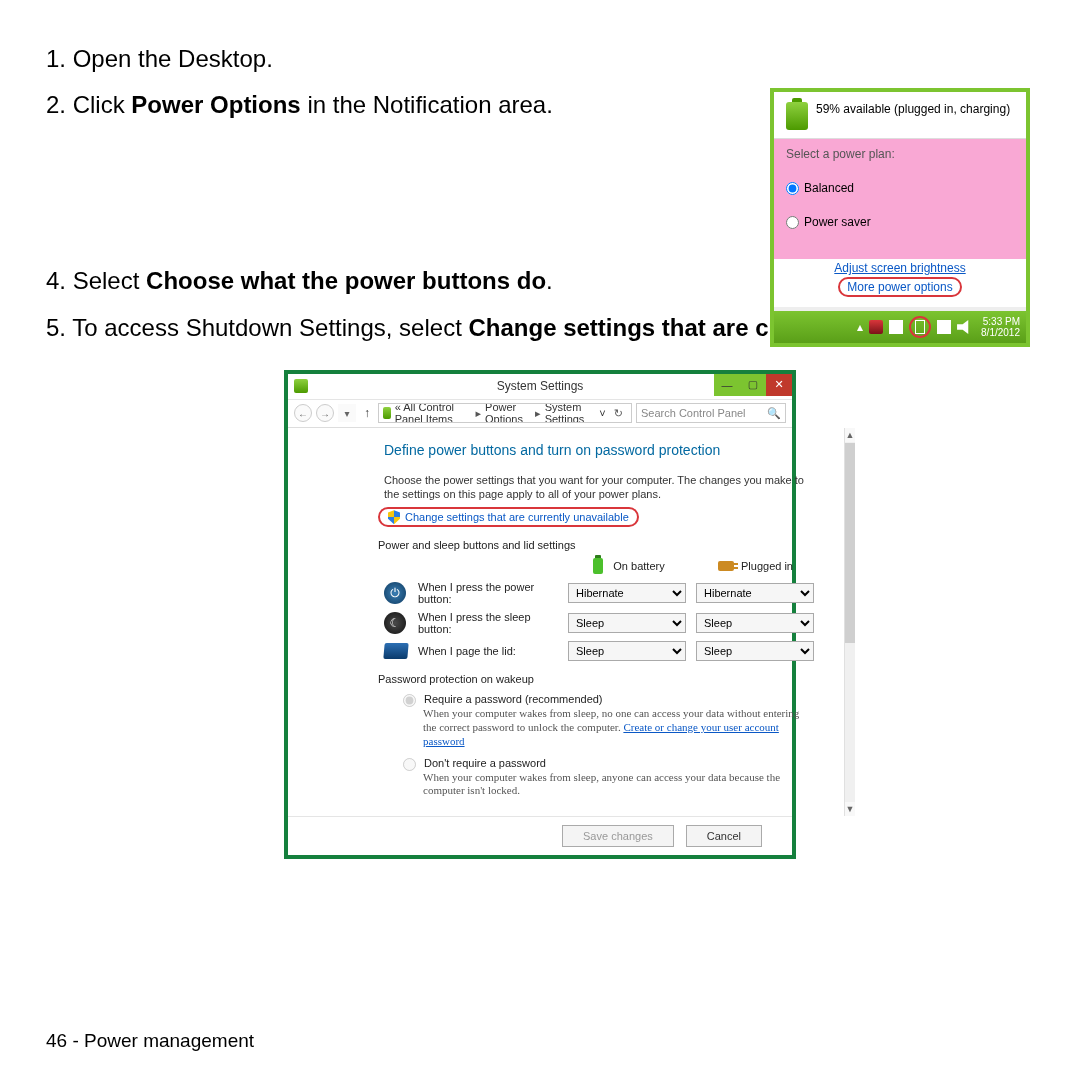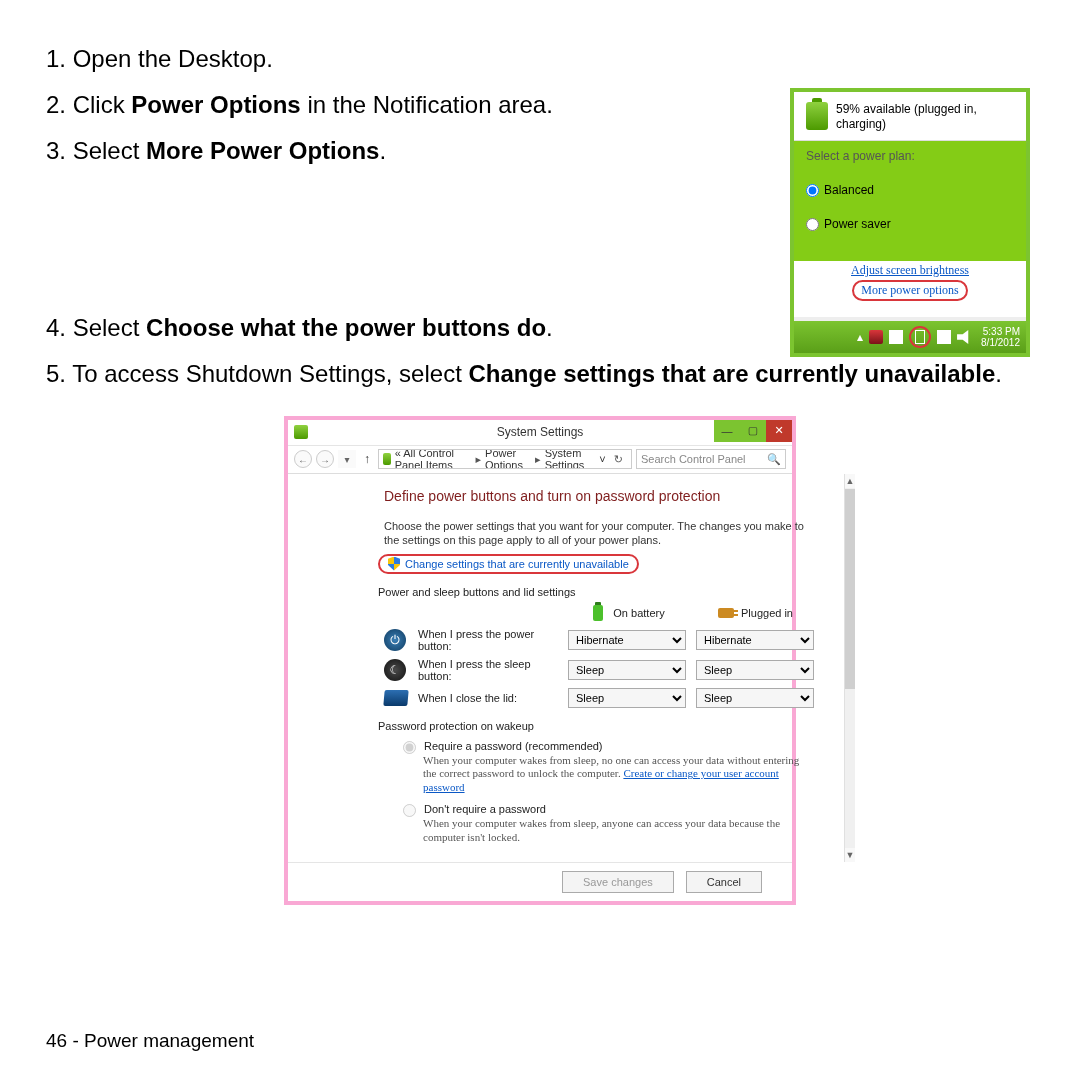--- a/index.html
+++ b/index.html
@@ -17,45 +17,45 @@
   .step { margin-bottom: 9px; }
   .bold { font-weight: bold; }
   .justify { text-align: justify; }
   .bold-inline { font-weight: bold; }
 
   
   .popup {
     position: absolute;
     top: 88px;
     right: 50px;
-    width: 240px;
+    width: 260px;
     border: 4px solid #7cc430;
     background: #fff;
     font-size: 12px;
     color: #000;
     font-family: "Segoe UI", Arial, sans-serif;
   }
   .popup-top { padding: 10px 12px 8px; display: flex; align-items: flex-start; gap: 8px; }
   .battery-icon-big {
     width: 22px; height: 28px;
     background: linear-gradient(#8fd13f, #4c9a00);
     border-radius: 3px;
     position: relative;
     flex-shrink: 0;
   }
   .battery-icon-big::before {
     content:""; position:absolute; top:-4px; left:6px; width:10px; height:4px;
     background:#4c9a00; border-radius:2px 2px 0 0;
   }
   .popup-status { font-size: 12px; line-height: 1.25; }
-  .popup-plans { border-top: 1px solid #ddd; padding: 8px 12px 10px; background:#84cc16; }
+  .popup-plans { border-top: 1px solid #ddd; padding: 8px 12px 10px; background:#f9a8d4; }
   .popup-plans-title { color:#555; margin-bottom:6px; }
   .plan-opt { display:flex; align-items:center; gap:5px; margin:20px 0; }
   .plan-opt input { margin:0; }
-  .popup-links { padding: 0 12px 16px; text-align:center; background:#fff;font-family:Liberation Serif, serif; }
+  .popup-links { padding: 0 12px 10px; text-align:center; background:#fff; }
   .link-blue { color:#0a58c6; text-decoration:underline; font-size:12px; display:block; margin:2px 0; }
   .more-link-wrap {
     display:inline-block; border:2px solid #d9363b; border-radius:11px; padding:1px 7px;
   }
   .more-link-wrap .link-blue { text-decoration:none; margin:0; }
   .taskbar {
     height: 32px;
     background: linear-gradient(#7cc430, #5a9f18);
     display:flex; align-items:center; justify-content:flex-end;
     padding: 0 6px; gap:6px; color:#fff; font-size:10px;
@@ -67,21 +67,21 @@
     display:flex; align-items:center; justify-content:center;
     background: rgba(255,255,255,0.0);
   }
   .tray-batt { width:10px; height:14px; border:1px solid #fff; }
   .tray-time { text-align:right; line-height:1.1; margin-left:4px; }
 
   
   .win {
     width: 512px;
     margin: 24px auto 0;
-    border: 4px solid #f9a8d4;
+    border: 4px solid #15803d;
     font-family: "Segoe UI", Arial, sans-serif;
     font-size: 11px;
     color: #222;
     background:#fff;
   }
   .titlebar {
     height: 26px; background:#fff;
     display:flex; align-items:center; justify-content:center;
     position:relative; border-bottom:1px solid #e5e5e5;
   }
@@ -121,21 +121,21 @@
   .content { flex:1; padding: 14px 30px 8px 96px; position:relative; }
   .scrollbar {
     width:14px; background:#f0f0f0; border-left:1px solid #e0e0e0;
     display:flex; flex-direction:column; align-items:center;
   }
   .sb-arrow { width:100%; height:14px; display:flex; align-items:center; justify-content:center;
     color:#666; font-size:9px; background:#f8f8f8; }
   .sb-thumb { width:10px; background:#cfcfcf; flex:0 0 auto; height:200px; margin-top:1px; }
   .sb-track { flex:1; }
 
-  .sec-title { color:#7f1d1d; font-size:14px; margin-bottom:6px; }
+  .sec-title { color:#0369a1; font-size:14px; margin-bottom:6px; }
   .sec-desc { font-size:11px; color:#333; line-height:1.3; margin-bottom:6px;margin-top:15px; }
   .change-link-row {
     display:inline-flex; align-items:center; gap:5px;
     border:2px solid #d9363b; border-radius:11px; padding:1px 8px;
     margin-left:-6px;
   }
   .shield {
     width:12px; height:14px;
     background: conic-gradient(#2a7de1 0 25%, #f6c60e 0 50%, #2a7de1 0 75%, #f6c60e 0);
     clip-path: polygon(50% 0,100% 15%,100% 60%,50% 100%,0 60%,0 15%);
@@ -194,23 +194,20 @@
     font-size:19px; color:#000;
   }
 </style>
 </head>
 <body>
 
 <div class="steps">
   <div class="step">1. Open the Desktop.</div>
   <div class="step">
     <span>2. Click </span><span class="bold">Power Options</span><span> in the Notification area.</span>
-  </div>
-  <div class="step">
-    <span>3. Select </span><span class="bold">More Power Options</span><span>.</span>
   </div>
   <div style="height:130px"></div>
   <div class="step">
     <span>4. Select </span><span class="bold">Choose what the power buttons do</span><span>.</span>
   </div>
   <div class="step justify" style="padding-left:0">
     <span>5. To access Shutdown Settings, select </span><span class="bold-inline">Change settings that are currently unavailable</span><span>.</span>
   </div>
 </div>
 
@@ -324,21 +321,21 @@
 
       <div class="btn-row">
         <span class="round-ico round-sleep">☾</span>
         <span class="lbl11">When I press the sleep button:</span>
         <select class="sel"><option>Sleep</option></select>
         <select class="sel"><option>Sleep</option></select>
       </div>
 
       <div class="btn-row">
         <span class="lid-ico"></span>
-        <span class="lbl11">When I close the lid:</span>
+        <span class="lbl11">When I page the lid:</span>
         <select class="sel"><option>Sleep</option></select>
         <select class="sel"><option>Sleep</option></select>
       </div>
 
       <div class="subhdr">Password protection on wakeup</div>
 
       <div class="pw-opt">
         <div class="radio-row">
           <input type="radio" name="pw" checked="" disabled="" style="">
           <span>Require a password (recommended)</span>

